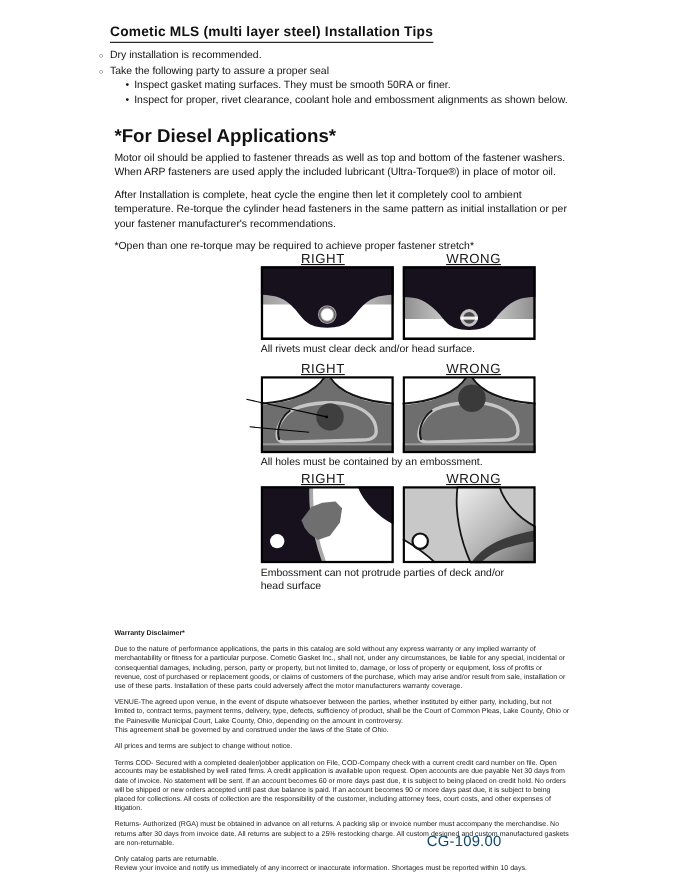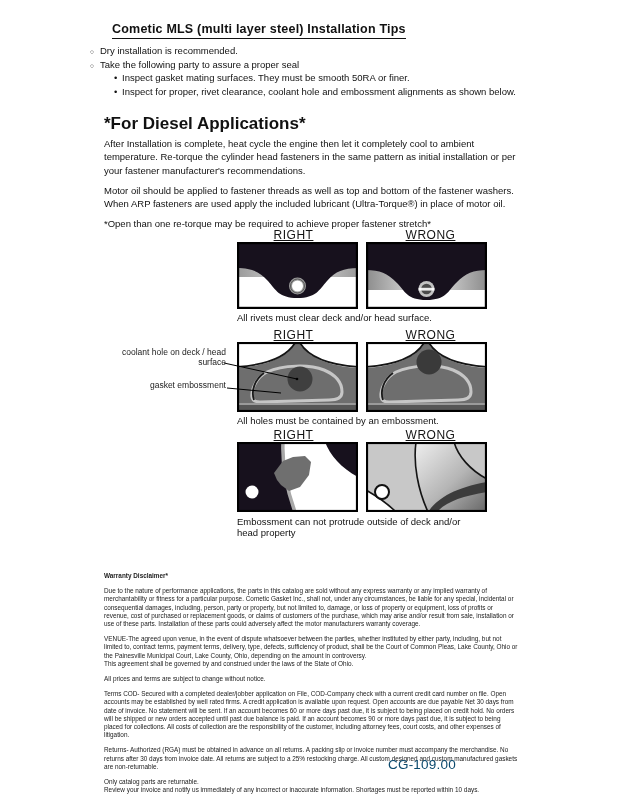--- a/index.html
+++ b/index.html
@@ -2,21 +2,21 @@
 <html><head>
 <meta charset="utf-8">
 <style>
   * { margin:0; padding:0; box-sizing:border-box; }
   body { background:#fff; }
   .page {
     position:relative; width:618px; height:800px; background:#ffffff;
     font-family:"Liberation Sans", sans-serif; color:#111; overflow:hidden;
   }
   .title {
-    position:absolute; left:112px; top:22px;
+    position:absolute; left:100px; top:22px;
     font-size:12.5px; font-weight:bold; letter-spacing:0.2px;
     border-bottom:1.5px solid #111; padding-bottom:2px; display:inline-block;
   }
   .bullets { position:absolute; left:90px; top:44px; width:440px; font-size:9.5px; line-height:13.5px; }
   .bullet-item { position:relative; padding-left:10px; }
   .bullet-item::before { content:"○"; position:absolute; left:0; top:1px; font-size:6.5px; }
   .sub-bullets { margin-left:24px; }
   .sub-bullet-item { position:relative; padding-left:8px; }
   .sub-bullet-item::before { content:"•"; position:absolute; left:0; top:0; font-size:9.5px; }
   .diesel { position:absolute; left:104px; top:117px; width:424px; font-size:9.5px; line-height:13.2px; }
@@ -49,22 +49,22 @@
     <div class="bullet-item">Dry installation is recommended.</div>
     <div class="bullet-item">Take the following party to assure a proper seal</div>
     <div class="sub-bullets">
       <div class="sub-bullet-item">Inspect gasket mating surfaces.  They must be smooth 50RA or finer.</div>
       <div class="sub-bullet-item">Inspect for proper, rivet clearance, coolant hole and embossment alignments as shown below.</div>
     </div>
   </div>
 
   <div class="diesel">
     <div class="diesel-heading">*For Diesel Applications*</div>
+    <p>Motor oil should be applied to fastener threads as well as top and bottom of the fastener washers. When ARP fasteners are used apply the included lubricant (Ultra-Torque®) in place of motor oil.</p>
     <p>After Installation is complete, heat cycle the engine then let it completely cool to ambient temperature. Re-torque the cylinder head fasteners in the same pattern as initial installation or per your fastener manufacturer's recommendations.</p>
-    <p>Motor oil should be applied to fastener threads as well as top and bottom of the fastener washers. When ARP fasteners are used apply the included lubricant (Ultra-Torque®) in place of motor oil.</p>
     <p>*Open than one re-torque may be required to achieve proper fastener stretch*</p>
   </div>
 
   <div class="diag-labels" style="top:228px;">
     <div class="diag-label">RIGHT</div>
     <div class="diag-label">WRONG</div>
   </div>
   <div class="diag-panels" style="top:242px;">
     <svg width="121" height="67" viewBox="0 0 121 67">
       <defs>
@@ -96,24 +96,20 @@
       <rect y="48" width="121" height="19" fill="#fff"></rect>
       <path d="M0,0 H121 V28 C107,28 100,31 90,41 C82,49 80,58 60.5,58 C41,58 39,49 31,41 C21,31 14,28 0,28 Z" fill="#17111d"></path>
       <circle cx="60.5" cy="47" r="8" fill="#c2c2c2"></circle>
       <circle cx="60.5" cy="47" r="5.3" fill="#4a4a4a"></circle>
       <rect x="52.5" y="45.8" width="16" height="2.8" fill="#ffffff" opacity="0.9"></rect>
       <rect x="1" y="1" width="119" height="65" fill="none" stroke="#000" stroke-width="2.4"></rect>
     </svg>
   </div>
   <div class="diag-caption" style="top:312px;">All rivets must clear deck and/or head surface.</div>
 
-  <div class="hole-labels">
-    <div>coolant hole on deck / head surface</div>
-    <div class="hole-label-2">gasket embossment</div>
-  </div>
   <svg class="leader-svg" width="85" height="48" viewBox="0 0 85 48">
     <line x1="4" y1="10" x2="77" y2="26" stroke="#000" stroke-width="1"></line>
     <circle cx="77" cy="26" r="1.3" fill="#000"></circle>
     <line x1="7" y1="35" x2="61" y2="40" stroke="#000" stroke-width="1"></line>
   </svg>
   <div class="diag-labels" style="top:328px;">
     <div class="diag-label">RIGHT</div>
     <div class="diag-label">WRONG</div>
   </div>
   <div class="diag-panels" style="top:342px;">
@@ -168,21 +164,21 @@
       <rect width="121" height="70" fill="#ffffff"></rect>
       <rect width="121" height="70" fill="#c8c8c8"></rect>
       <path d="M0,48 C12,55 22,62 30,70 L0,70 Z" fill="#ffffff"></path>
       <path d="M0,48 C12,55 22,62 30,70" fill="none" stroke="#141414" stroke-width="1.6"></path>
       <path d="M50,0 L88,0 C92,14 104,28 121,37 L121,70 L62,70 C52,48 47,22 50,0 Z" fill="url(#r3g)" stroke="#141414" stroke-width="1.6"></path>
       <path d="M62,70 C72,56 88,46 121,40 L121,50 C96,54 80,60 71,70 Z" fill="#3c3c3c"></path>
       <circle cx="16" cy="50" r="7" fill="#ffffff" stroke="#111" stroke-width="2"></circle>
       <rect x="1" y="1" width="119" height="68" fill="none" stroke="#000" stroke-width="2.2"></rect>
     </svg>
   </div>
-  <div class="diag-caption" style="top:516px; width:245px;">Embossment can not protrude outside of deck and/or head property</div>
+  <div class="diag-caption" style="top:516px; width:245px;">Embossment can not protrude parties of deck and/or head surface</div>
 
   <div class="legal">
     <div class="legal-heading">Warranty Disclaimer*</div>
     <p>Due to the nature of performance applications, the parts in this catalog are sold without any express warranty or any implied warranty of merchantability or fitness for a particular purpose.  Cometic Gasket Inc., shall not, under any circumstances, be liable for any special, incidental or consequential damages, including, person, party or property, but not limited to, damage, or loss of property or equipment, loss of profits or revenue, cost of purchased or replacement goods, or claims of customers of the purchase, which may arise and/or result from sale, installation or use of these parts.  Installation of these parts could adversely affect the motor manufacturers warranty coverage.</p>
     <p>
       <span>VENUE-The agreed upon venue, in the event of dispute whatsoever between the parties, whether instituted by either party, including, but not limited to, contract terms, payment terms, delivery, type, defects, sufficiency of product, shall be the Court of Common Pleas, Lake County, Ohio or the Painesville Municipal Court, Lake County, Ohio, depending on the amount in controversy.</span><br>
       <span>This agreement shall be governed by and construed under the laws of the State of Ohio.</span>
     </p>
     <p>All prices and terms are subject to change without notice.</p>
     <p>Terms COD- Secured with a completed dealer/jobber application on File, COD-Company check with a current credit card number on file.  Open accounts may be established by well rated firms.  A credit application is available upon request.  Open accounts are due payable Net 30 days from date of invoice.  No statement will be sent.  If an account becomes 60 or more days past due, it is subject to being placed on credit hold.  No orders will be shipped or new orders accepted until past due balance is paid.  If an account becomes 90 or more days past due, it is subject to being placed for collections.  All costs of collection are the responsibility of the customer, including attorney fees, court costs, and other expenses of litigation.</p>

